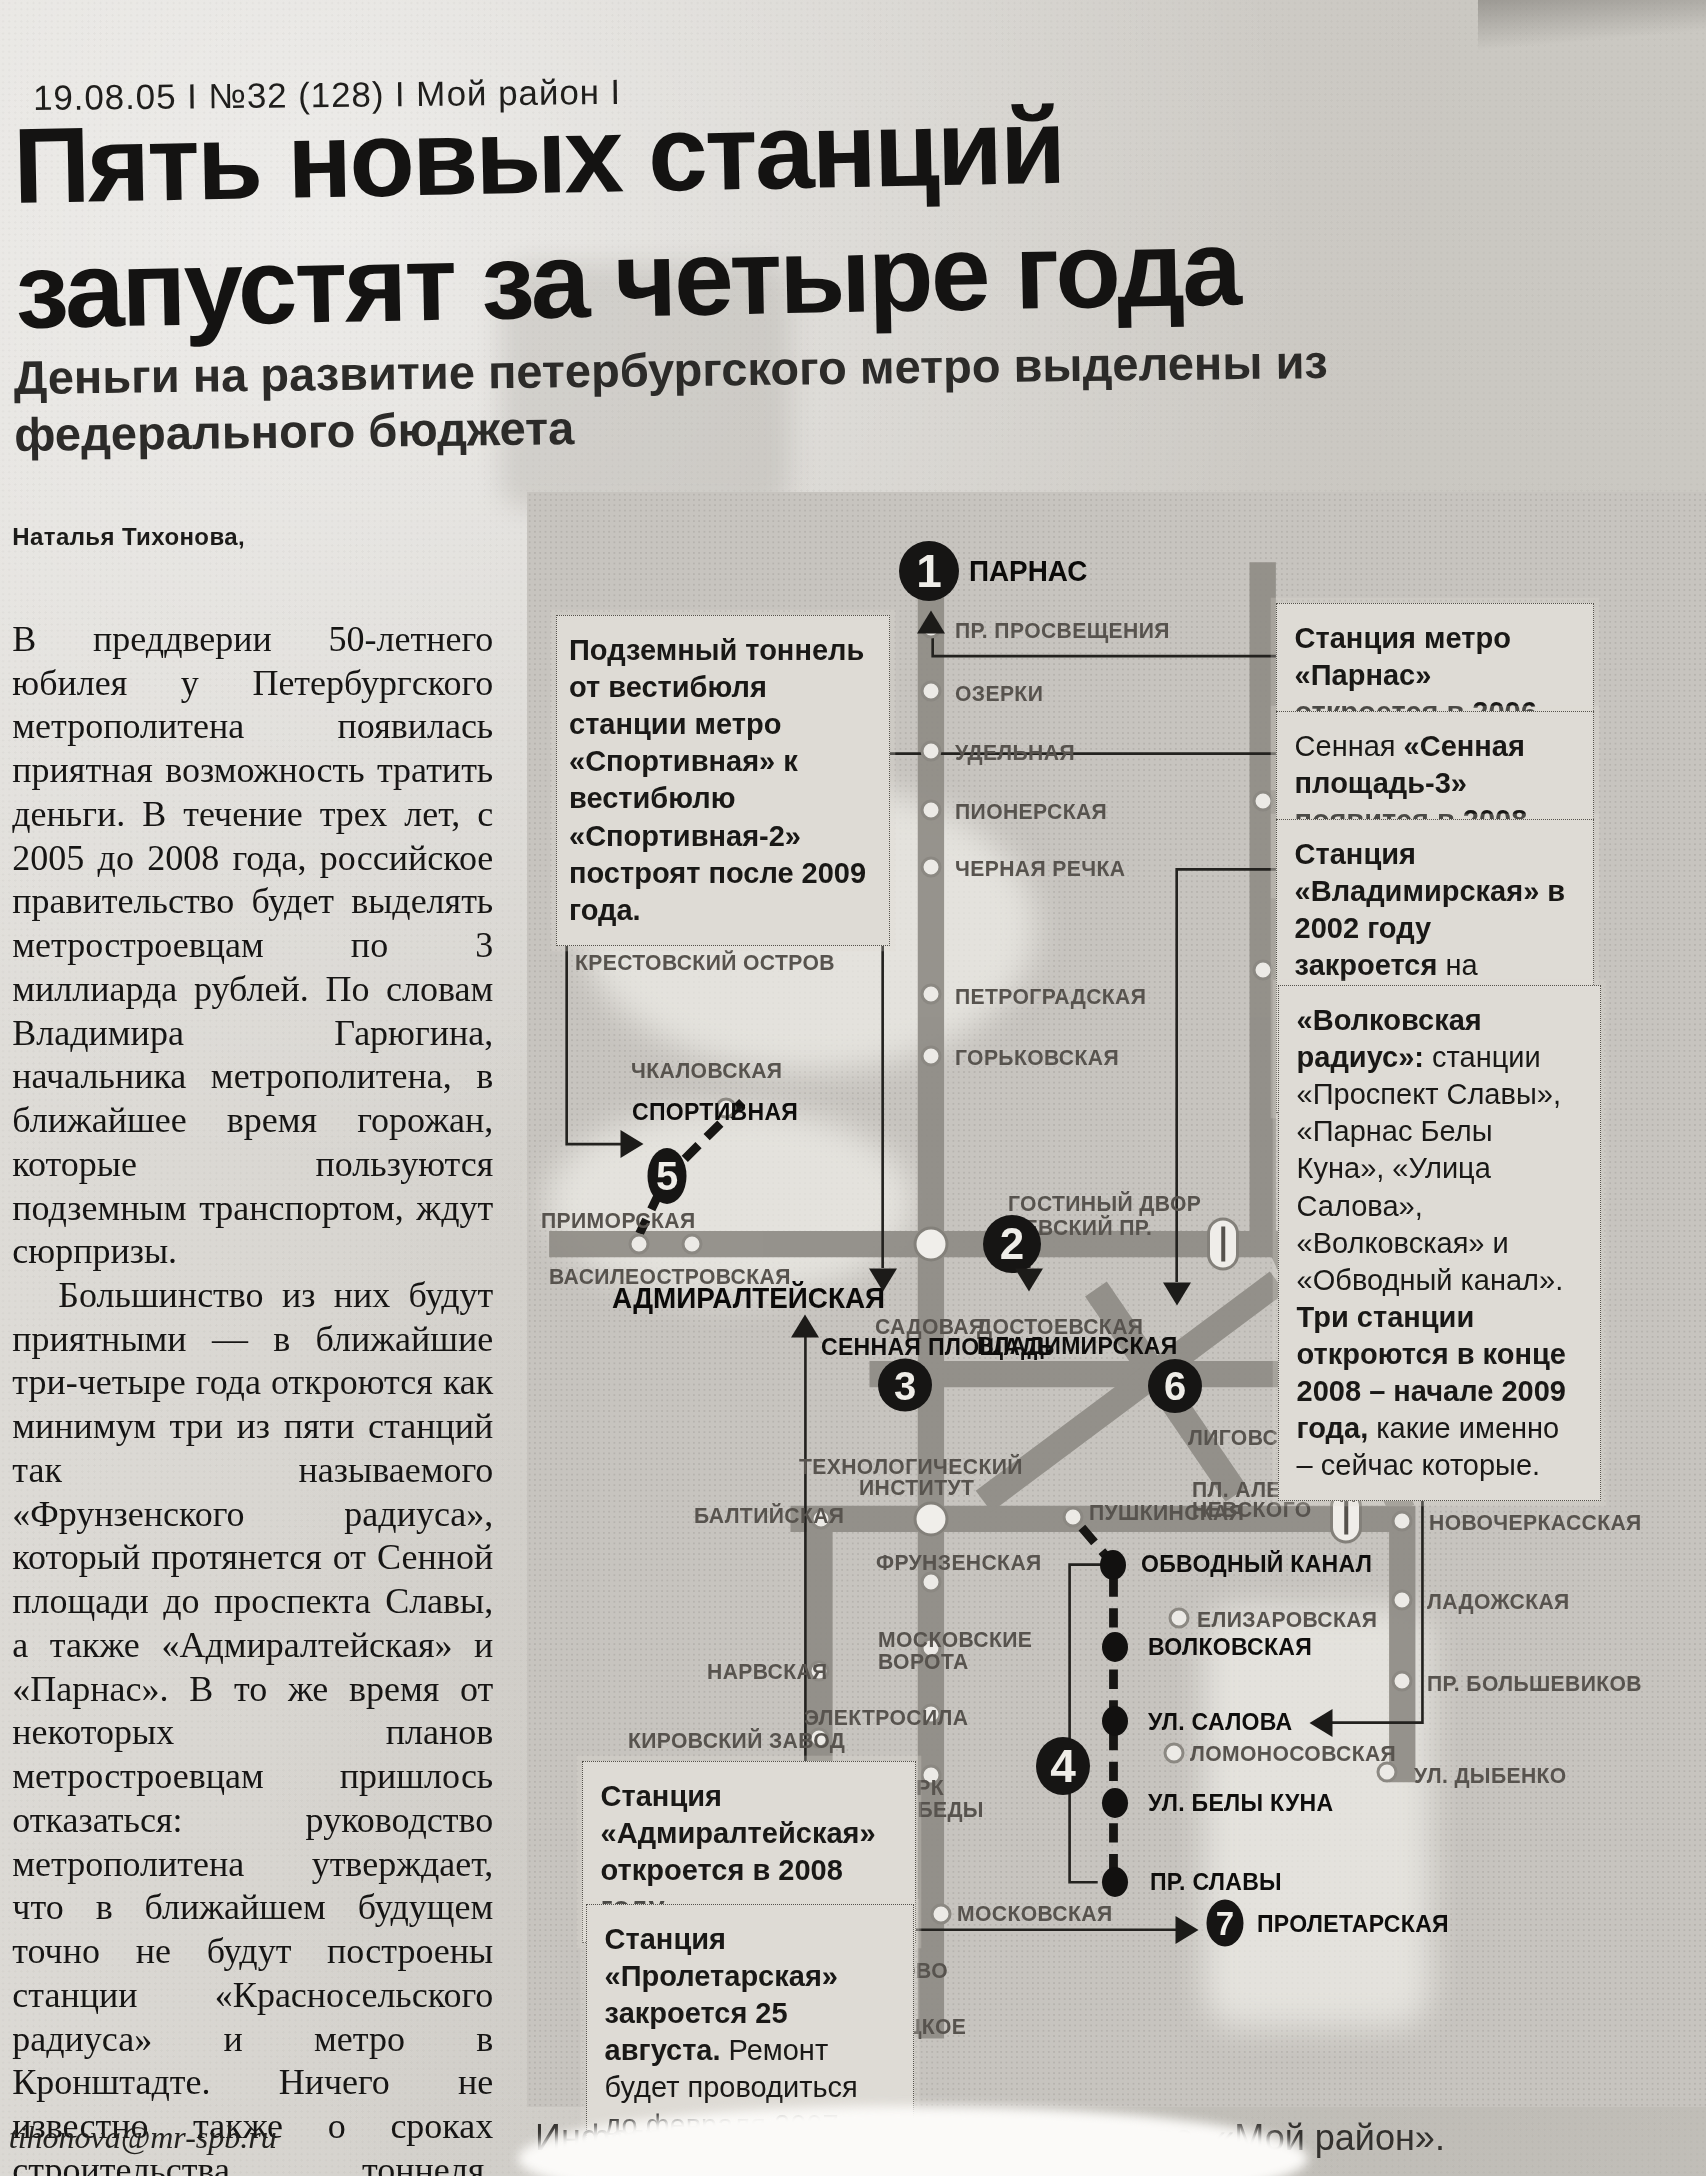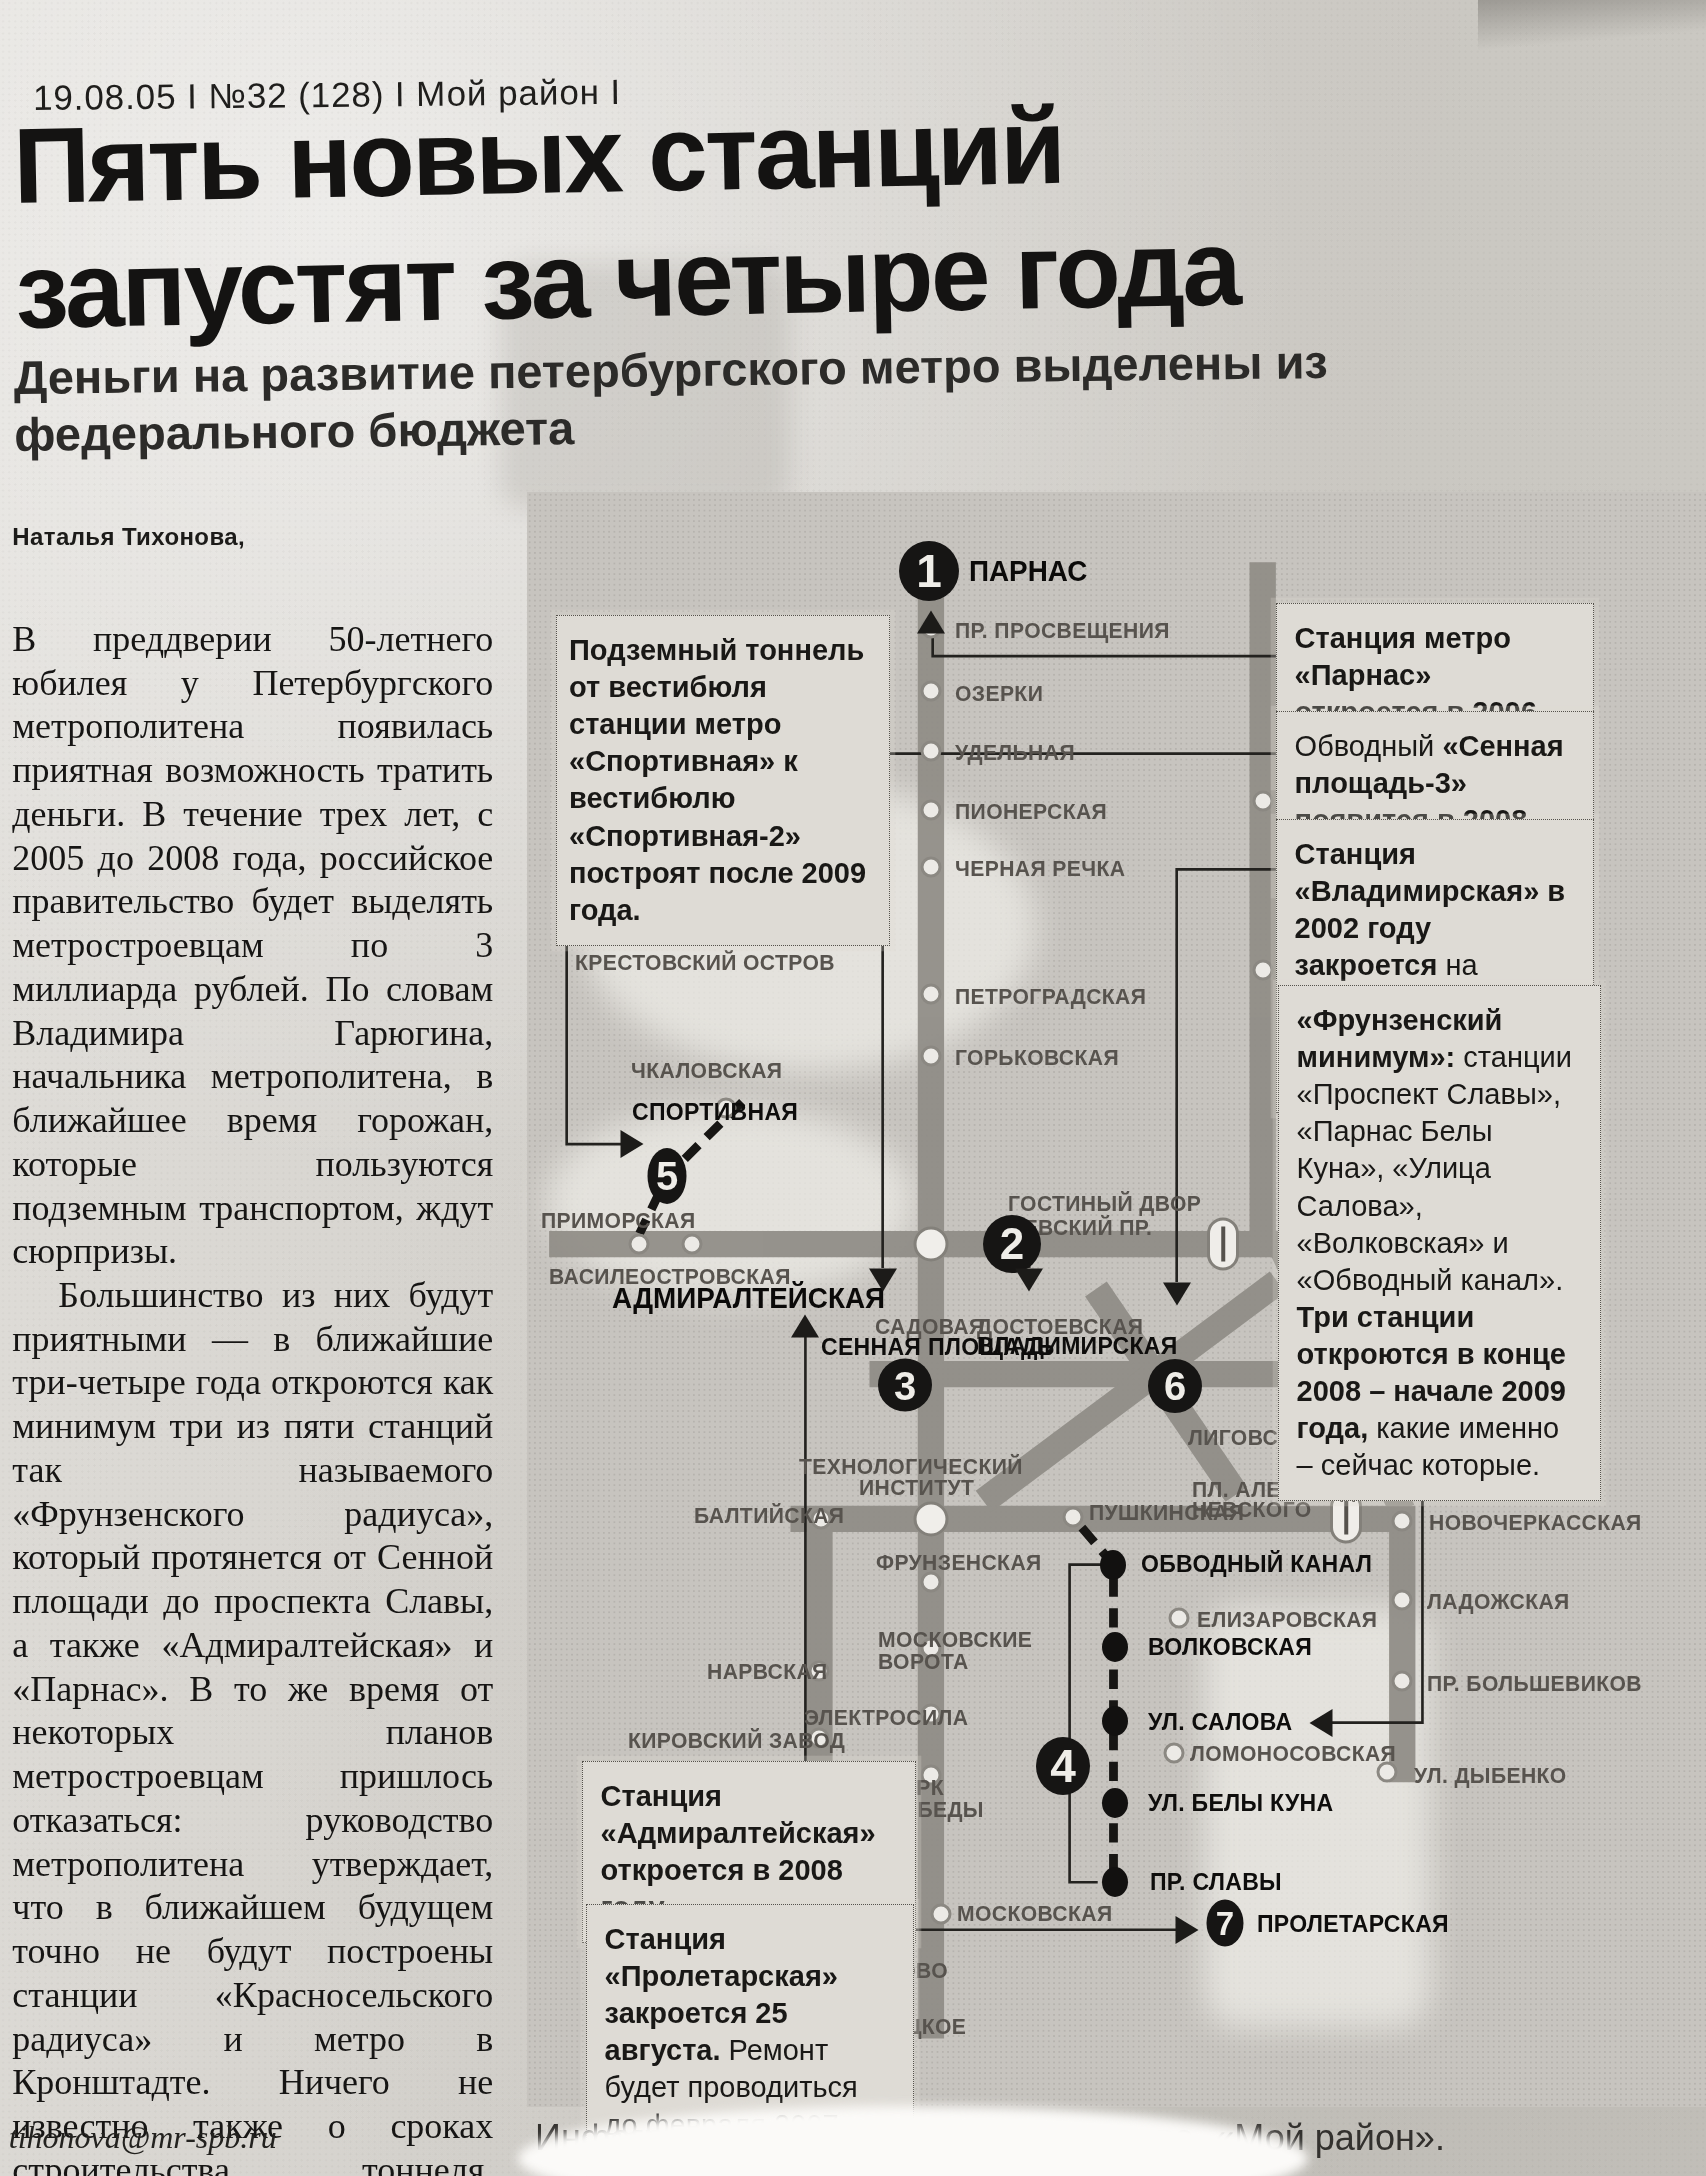--- a/index.html
+++ b/index.html
@@ -243,23 +243,23 @@
       <div class="arr u" style="left: 404px; top: 130px;"></div>
       <div class="arr r" style="left: 105px; top: 652px;"></div>
       <div class="arr d" style="left: 356px; top: 788px;"></div>
       <div class="arr d" style="left: 502px; top: 788px;"></div>
       <div class="arr d" style="left: 650px; top: 802px;"></div>
       <div class="arr u" style="left: 278px; top: 834px;"></div>
       <div class="arr l" style="left: 794px; top: 1231px;"></div>
       <div class="arr r" style="left: 660px; top: 1438px;"></div>
       <div class="callout" style="left: 29px; top: 123px; width: 334px; padding-left: 12px;"><span class="bb">Подземный тоннель от вестибюля станции метро «Спортивная» к вестибюлю «Спортивная-2» построят после 2009 года.</span></div>
       <div class="callout" style="left: 749px; top: 111px; width: 318px;"><span class="bb">Станция метро «Парнас» откроется в 2006 году</span></div>
-      <div class="callout" style="left: 749px; top: 219px; width: 318px;"><span>Обводный </span><span class="bb">«Сенная площадь-3» появится в 2008 году.</span></div>
+      <div class="callout" style="left: 749px; top: 219px; width: 318px;"><span>Сенная </span><span class="bb">«Сенная площадь-3» появится в 2008 году.</span></div>
       <div class="callout" style="left: 749px; top: 327px; width: 318px;"><span class="bb">Станция «Владимирская» в 2002 году закроется </span><span>на полтора года на капитальный ремонт.</span></div>
-      <div class="callout" style="left: 751px; top: 493px; width: 323px;"><span class="bb">«Фрунзенский минимум»: </span><span>станции «Проспект Славы», «Парнас Белы Куна», «Улица Салова», «Волковская» и «Обводный канал». </span><span class="bb">Три станции откроются в конце 2008 – начале 2009 года, </span><span>какие именно – сейчас которые.</span></div>
+      <div class="callout" style="left: 751px; top: 493px; width: 323px;"><span class="bb">«Волковская радиус»: </span><span>станции «Проспект Славы», «Парнас Белы Куна», «Улица Салова», «Волковская» и «Обводный канал». </span><span class="bb">Три станции откроются в конце 2008 – начале 2009 года, </span><span>какие именно – сейчас которые.</span></div>
       <div class="callout" style="left: 55px; top: 1269px; width: 334px;"><span class="bb">Станция «Адмиралтейская» откроется в 2008 году.</span></div>
       <div class="callout" style="left: 59px; top: 1412px; width: 328px;"><span class="bb">Станция «Пролетарская» закроется 25 августа. </span><span>Ремонт будет проводиться до февраля 2007 года.</span></div>
     </div>
 </div>
 
 <div class="mapcaption">Инфографика: Елизавета Слепокурова, «Мой район».</div>
 <div class="bottomcurl"></div>
 
 
 </body></html>

